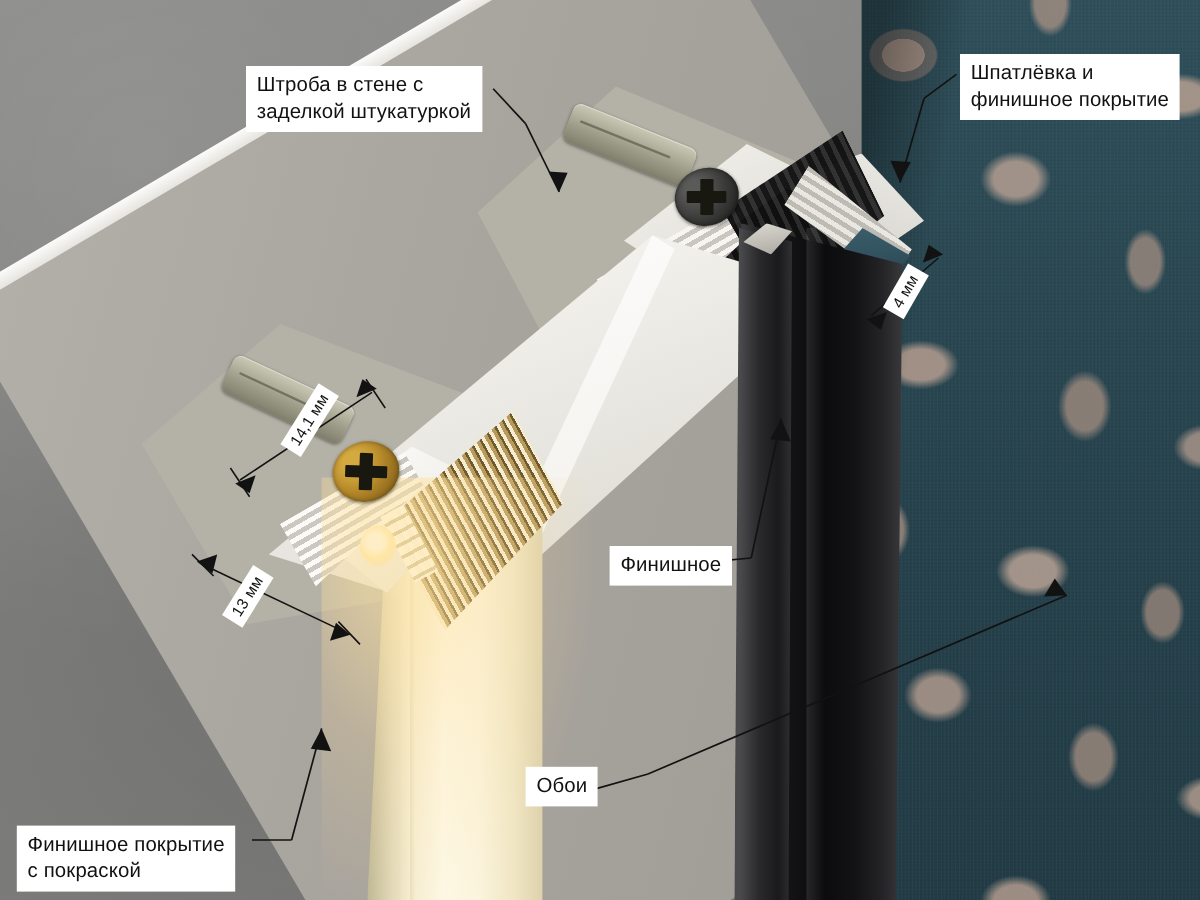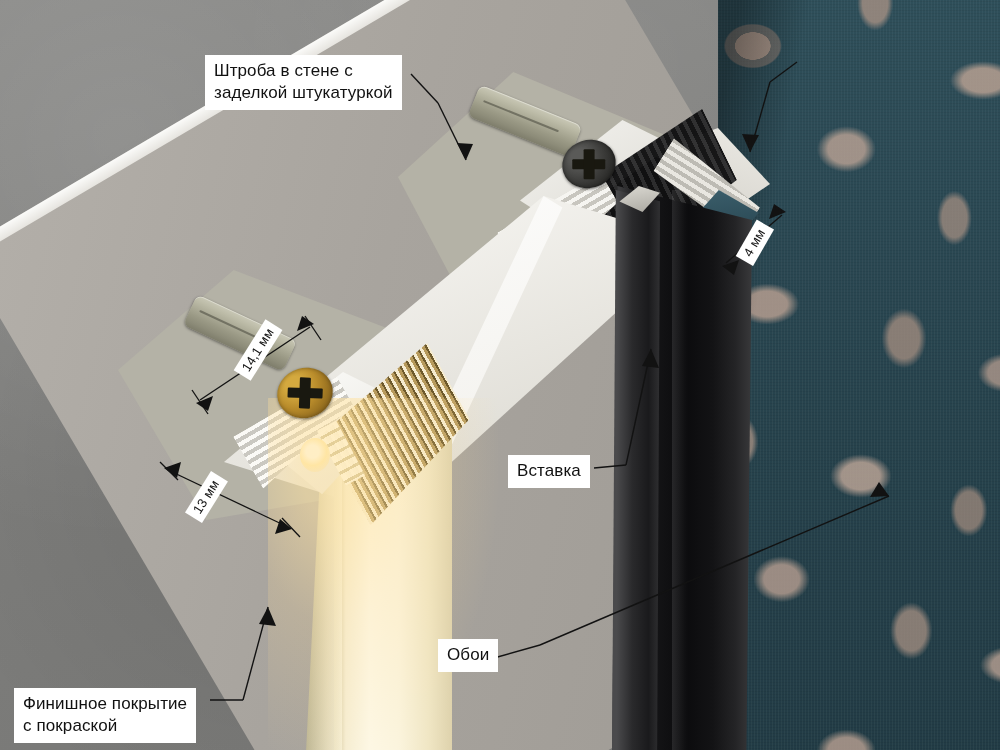--- a/index.html
+++ b/index.html
@@ -427,22 +427,24 @@
     <line x1="282" y1="518" x2="300" y2="537"></line>
 
     <line x1="726" y1="263" x2="782" y2="215"></line>
     <polygon points="722,266 739,260 734,275"></polygon>
     <polygon points="786,212 769,219 774,204"></polygon>
   </svg>
 
   <div class="callout" style="left:205px;top:55px">Штроба в стене с
 заделкой штукатуркой</div>
 
-
-  <div class="callout" style="left:508px;top:455px">Вставка</div>
+  <div class="callout" style="left:800px;top:45px">Шпатлёвка и
+финишное покрытие</div>
+
+  <div class="callout" style="left:508px;top:455px">Финишное</div>
 
   <div class="callout" style="left:438px;top:639px">Обои</div>
 
   <div class="callout" style="left:14px;top:688px">Финишное покрытие
 с покраской</div>
 
   <div class="dim-label" style="left:228px;top:340px;transform:rotate(-58deg);transform-origin:center center">14,1 мм</div>
 
   <div class="dim-label" style="left:182px;top:487px;transform:rotate(-58deg);transform-origin:center center">13 мм</div>
 

